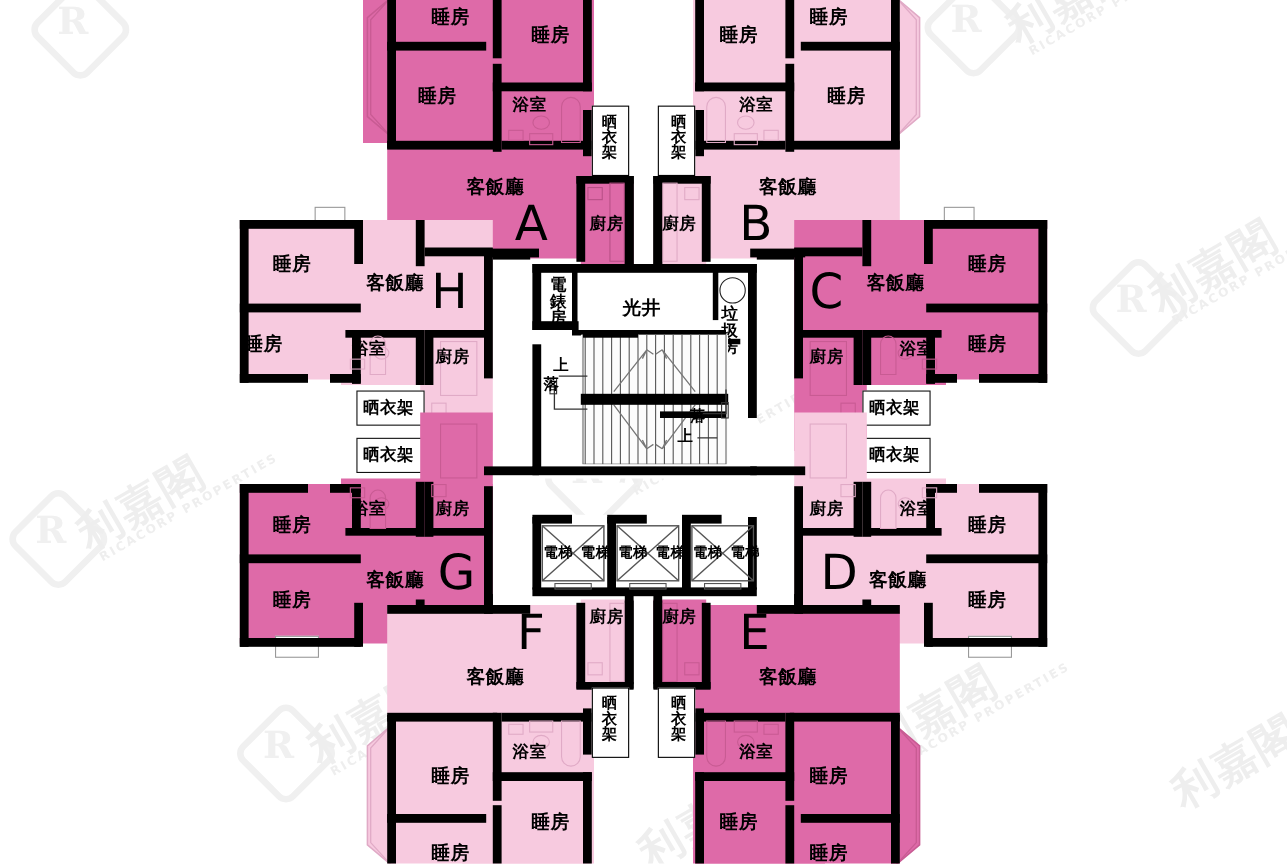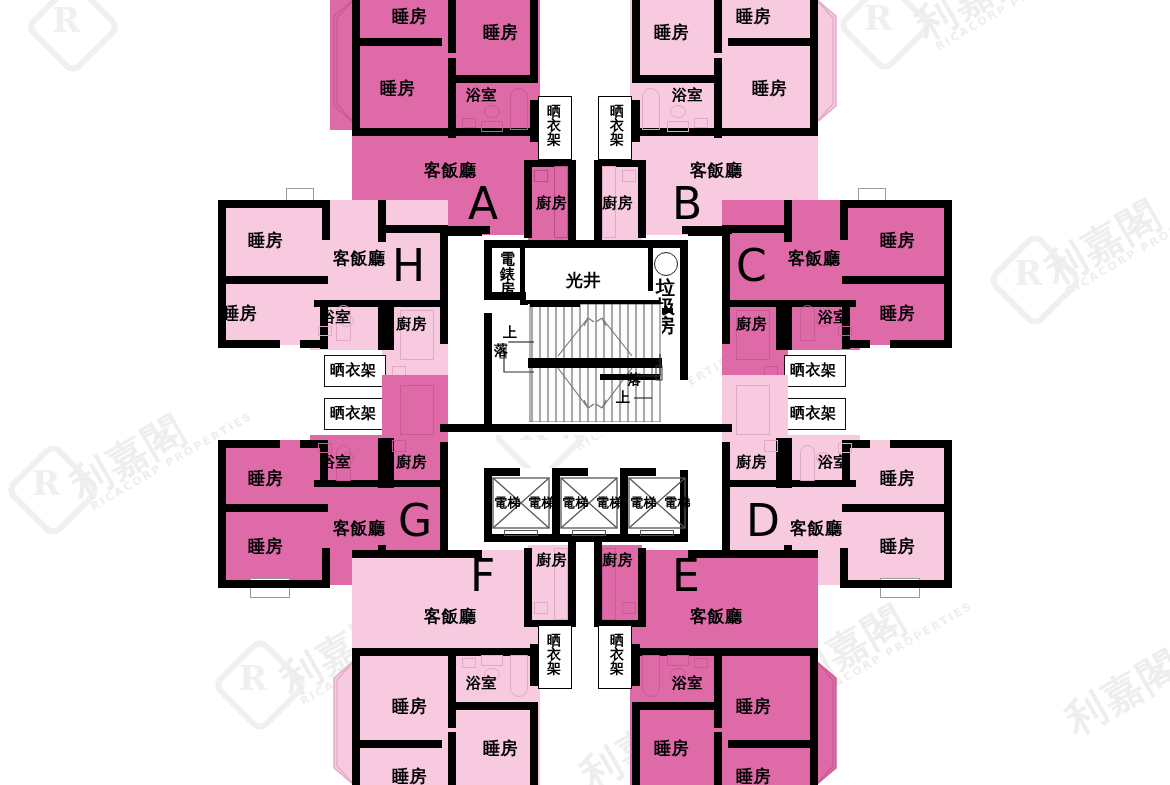--- a/index.html
+++ b/index.html
@@ -412,21 +412,21 @@
     <div class="wall" style="left:520px;top:243px;width:5px;height:50px;"></div>
     <span class="lbl v" style="left:500px;top:252px;font-size:15px;">電錶房</span>
 
     <div class="wall" style="left:520px;top:300px;width:140px;height:5px;"></div>
     <span class="lbl" style="left:566px;top:272px;font-size:17px;">光井</span>
 
     <div class="wall" style="left:648px;top:243px;width:5px;height:48px;"></div>
     <div class="wall" style="left:648px;top:308px;width:5px;height:30px;"></div>
     <div class="wall" style="left:653px;top:308px;width:20px;height:5px;"></div>
     <div class="thin2" style="left:654px;top:252px;width:24px;height:24px;border-radius:50%;border-color:#222;"></div>
-    <span class="lbl v" style="left:656px;top:278px;font-size:19px;">垃圾房</span>
+    <span class="lbl v" style="left:656px;top:278px;font-size:15px;">垃圾房</span>
 
     <svg style="position:absolute;left:528px;top:304px;width:134px;height:118px;">
       <rect x="0" y="0" width="134" height="118" fill="#fcfcfc" stroke="none"></rect>
       <g stroke="#555" stroke-width="1">
         <line x1="4" y1="0" x2="4" y2="118"></line>
           <line x1="12" y1="0" x2="12" y2="118"></line>
         <line x1="20" y1="0" x2="20" y2="118"></line>
           <line x1="28" y1="0" x2="28" y2="118"></line>
         <line x1="36" y1="0" x2="36" y2="118"></line>
           <line x1="44" y1="0" x2="44" y2="118"></line>

